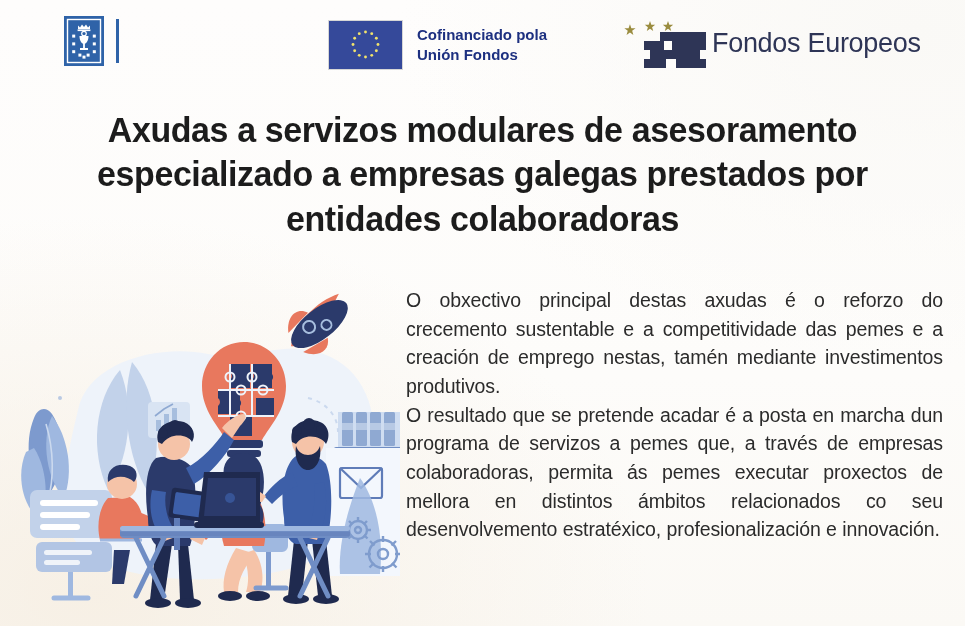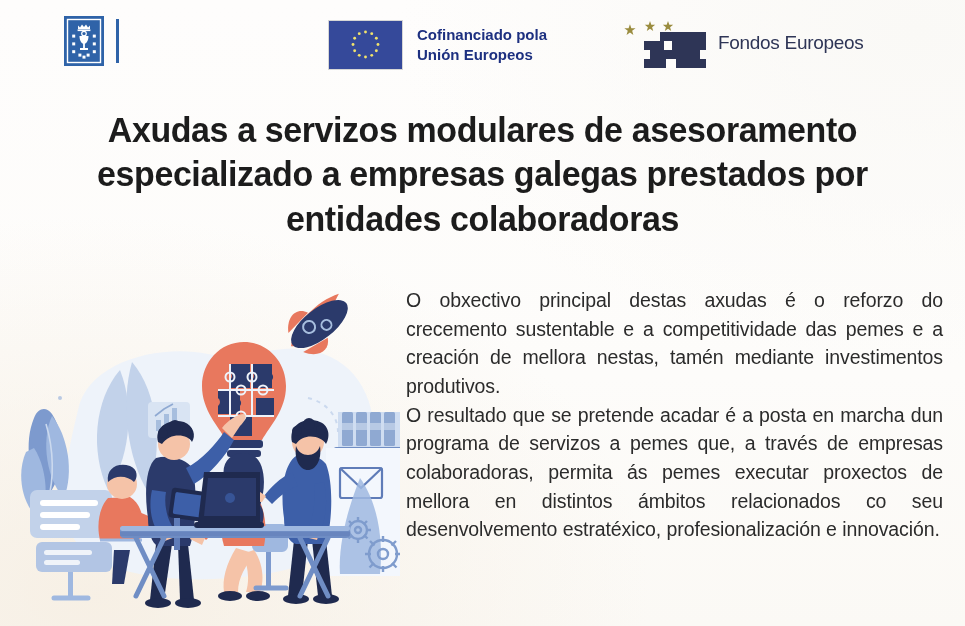--- a/index.html
+++ b/index.html
@@ -89,23 +89,22 @@
 
   
   .logo-fondos {
     position: absolute;
     left: 620px; top: 10px;
     display: flex;
     align-items: center;
   }
   .fondos-mark { width: 92px; height: 66px; flex: none; }
   .fondos-text {
-    margin-left: 6px;
     color: #2e3556;
-    font-size: 19px;
+    font-size: 27px;
     font-weight: normal;
     letter-spacing: -0.3px;
     white-space: nowrap;
   }
 
   
   .title {
     position: absolute;
     top: 108px;
     left: 40px;
@@ -200,21 +199,21 @@
             <circle cx="37.5" cy="37.5" r="1.5"></circle>
             <circle cx="31.0" cy="35.8" r="1.5"></circle>
             <circle cx="26.2" cy="31.0" r="1.5"></circle>
             <circle cx="24.5" cy="24.5" r="1.5"></circle>
             <circle cx="26.2" cy="18.0" r="1.5"></circle>
             <circle cx="31.0" cy="13.2" r="1.5"></circle>
           </g>
         </svg>
       </div>
       <div class="eu-text">Cofinanciado pola
-Unión Europeos</div>
+Unión Fondos</div>
     </div>
 
     <div class="logo-fondos">
       <div class="fondos-mark">
         <svg viewBox="0 0 92 66" width="92" height="66" aria-hidden="true">
 
           <g fill="#9a8c3f">
             <path d="M13 22 l1.5 4.3 4.6 .1 -3.7 2.8 1.3 4.4 -3.7 -2.6 -3.7 2.6 1.3 -4.4 -3.7 -2.8 4.6 -.1 Z" transform="translate(-2,-6) scale(0.92)"></path>
             <path d="M30 11 l1.3 3.7 3.9 .1 -3.1 2.4 1.1 3.8 -3.2 -2.3 -3.2 2.3 1.1 -3.8 -3.1 -2.4 3.9 -.1 Z"></path>
             <path d="M48 11 l1.3 3.7 3.9 .1 -3.1 2.4 1.1 3.8 -3.2 -2.3 -3.2 2.3 1.1 -3.8 -3.1 -2.4 3.9 -.1 Z"></path>
@@ -483,17 +482,17 @@
         <path d="M200 186 L 248 186 L 248 224 L 196 224 Z" fill="#2b3a6b"></path>
         <rect x="186" y="230" width="70" height="6" rx="3" fill="#1f2a4f"></rect>
         <circle cx="222" cy="206" r="5" fill="#3d5fa8" opacity="0.7"></circle>
       </g>
 
       <rect x="112" y="240" width="230" height="4" fill="#5f7cb8" opacity="0.45"></rect>
     </svg>
   </div>
 
   <div class="body-col">
-    <p class="para">O obxectivo principal destas axudas é o reforzo do crecemento sustentable e a competitividade das pemes e a creación de mellora nestas, tamén mediante investimentos produtivos.</p>
+    <p class="para">O obxectivo principal destas axudas é o reforzo do crecemento sustentable e a competitividade das pemes e a creación de emprego nestas, tamén mediante investimentos produtivos.</p>
     <p class="para">O resultado que se pretende acadar é a posta en marcha dun programa de servizos a pemes que, a través de empresas colaboradoras, permita ás pemes executar proxectos de mellora en distintos ámbitos relacionados co seu desenvolvemento estratéxico, profesionalización e innovación.</p>
   </div>
 
 </div>
 
 </body></html>

